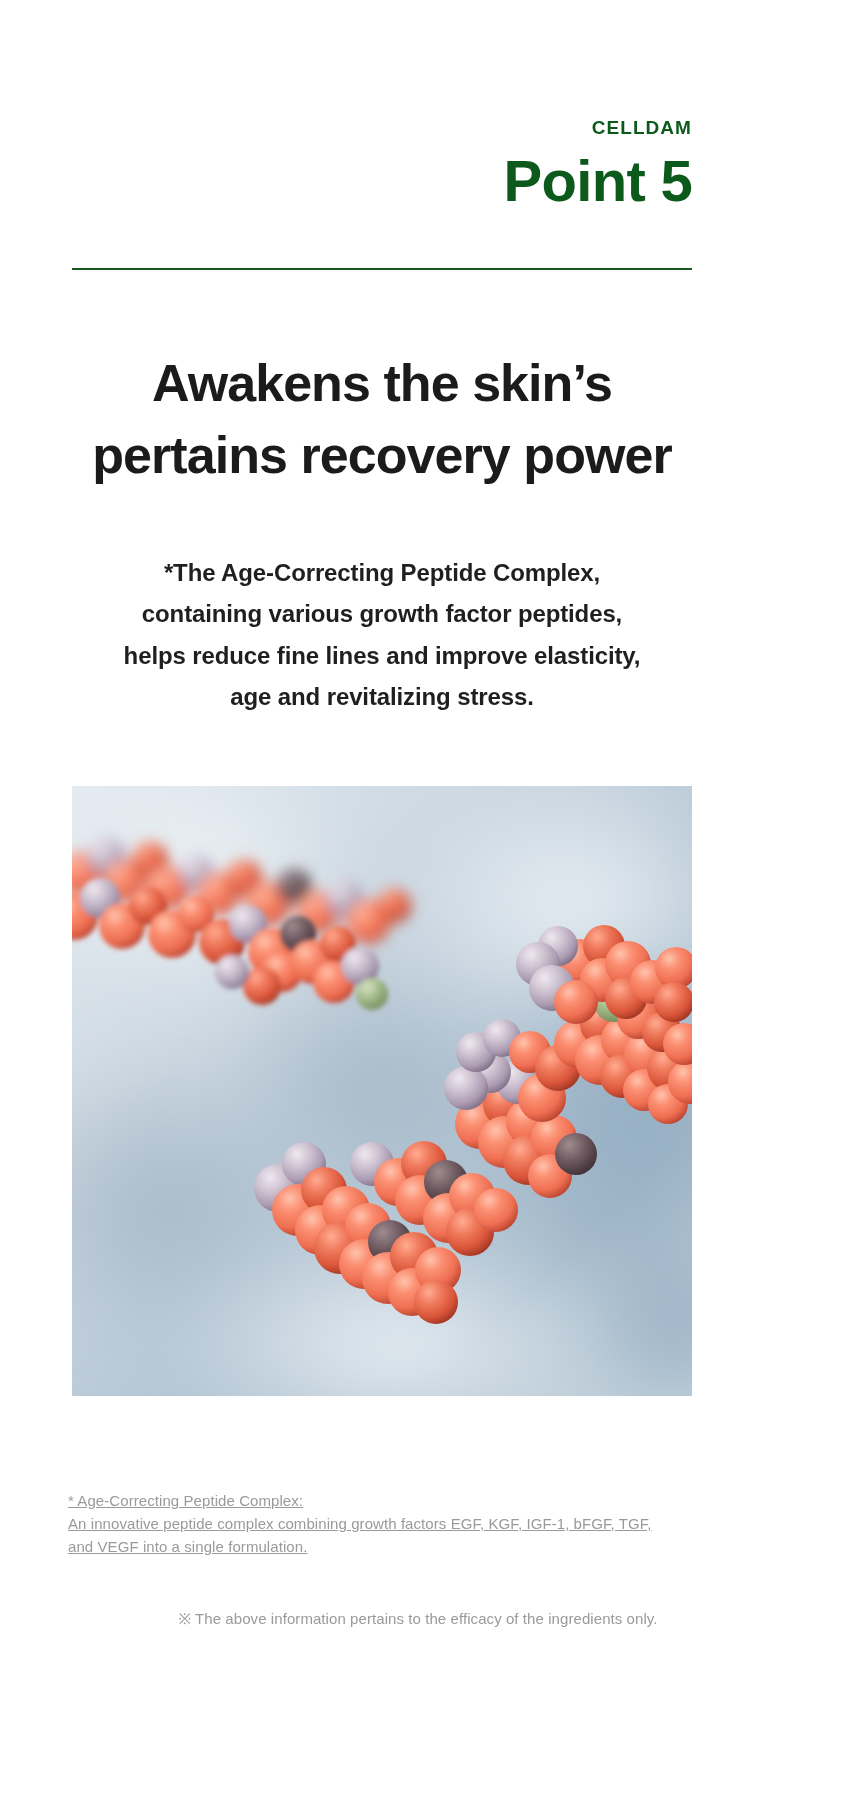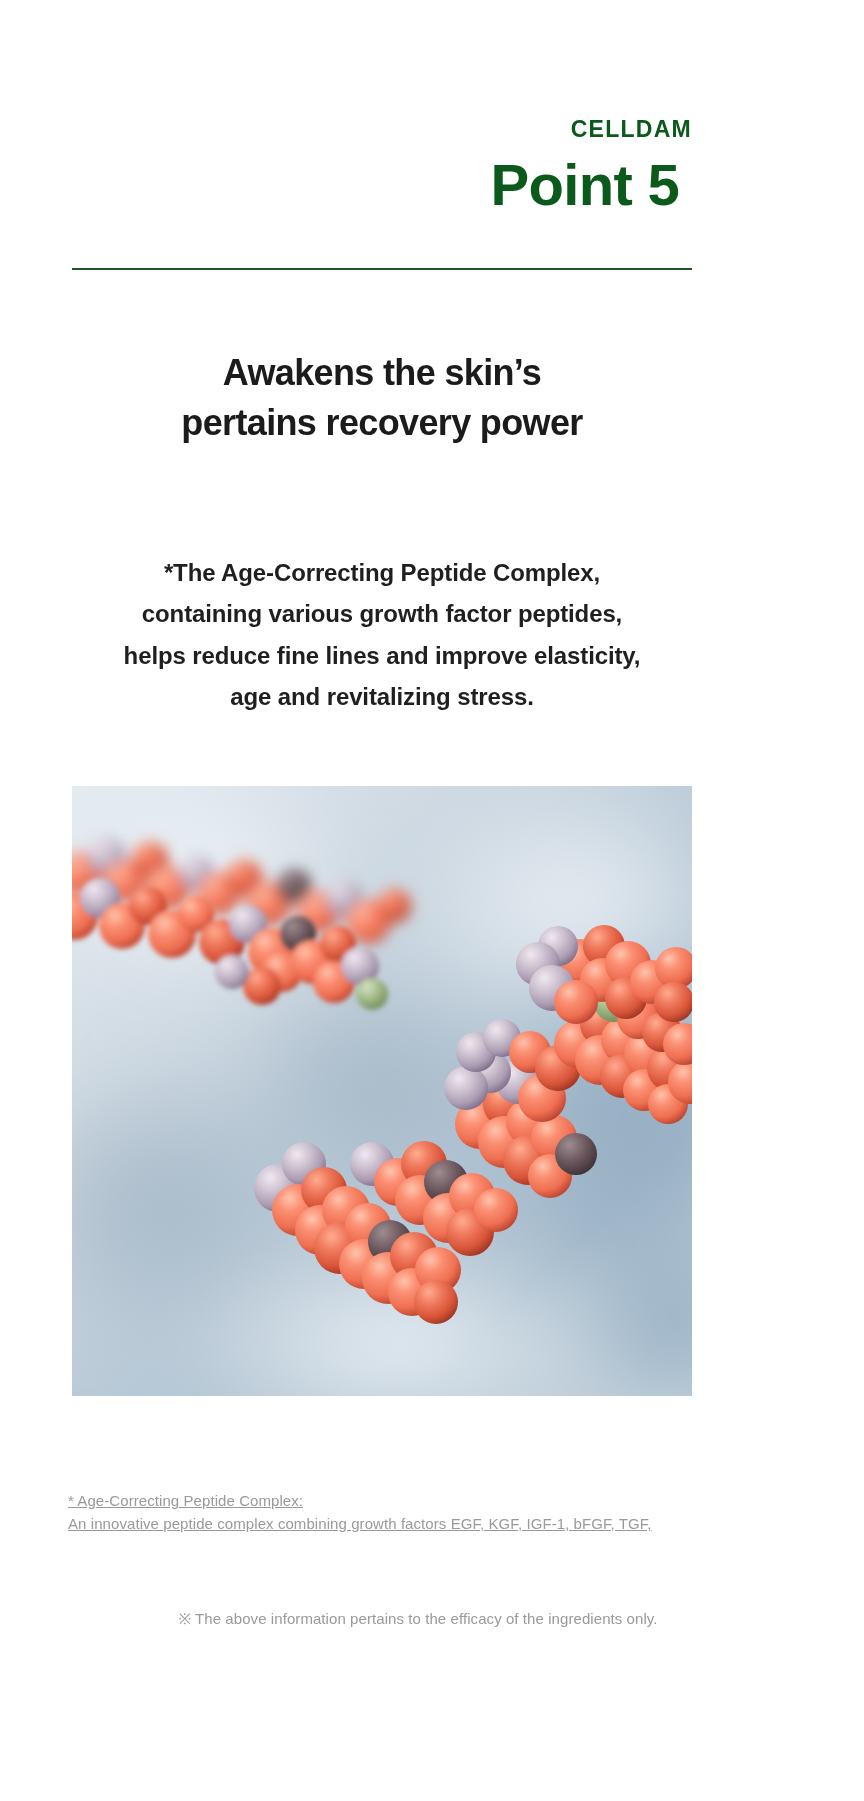--- a/index.html
+++ b/index.html
@@ -24,55 +24,55 @@
 
   
   .header-block {
     position: absolute;
     left: 72px;
     top: 118px;
     width: 620px;
     text-align: right;
   }
   .brand-label {
-    font-size: 23px;
+    font-size: 19px;
     font-weight: 700;
     letter-spacing: 0.055em;
     color: #0b5a1c;
     line-height: 1;
     margin: 0 0 14px 0;
     display: block;
   }
   .point-title {
     font-size: 58px;
     font-weight: 700;
     letter-spacing: -0.012em;
     color: #0b5a1c;
     line-height: 1.02;
-    margin: 13px;
+    margin: 0;
     display: block;
   }
   .header-rule {
     position: absolute;
     left: 72px;
     top: 268px;
     width: 620px;
     height: 2px;
     background: #19571f;
   }
 
   
   .main-heading {
     position: absolute;
     left: 72px;
     top: 348px;
     width: 620px;
     text-align: center;
     color: #1b1b1b;
-    font-size: 36px;
+    font-size: 52px;
     font-weight: 700;
     letter-spacing: -0.018em;
     line-height: 1.38;
   }
   .main-heading .hline {
     display: block;
   }
 
   
   .body-copy {
@@ -349,17 +349,18 @@
         <circle cx="466" cy="178" r="22" fill="url(#sphLav)"></circle>
         <circle cx="480" cy="202" r="23" fill="url(#sphLav)"></circle>
         <circle cx="504" cy="216" r="22" fill="url(#sphOrange)"></circle>
       </g>
     </svg>
   </div>
 
   <div class="footnote-block">
     <span class="fline">* Age-Correcting Peptide Complex:</span>
     <span class="fline">An innovative peptide complex combining growth factors EGF, KGF, IGF-1, bFGF, TGF,</span>
+    <span class="fline">and VEGF into a single formulation.</span>
   </div>
 
   <div class="footnote-disclaimer">※ The above information pertains to the efficacy of the ingredients only.</div>
 
 </div>
 
 </body></html>

